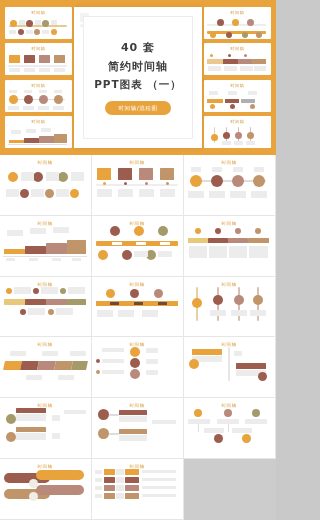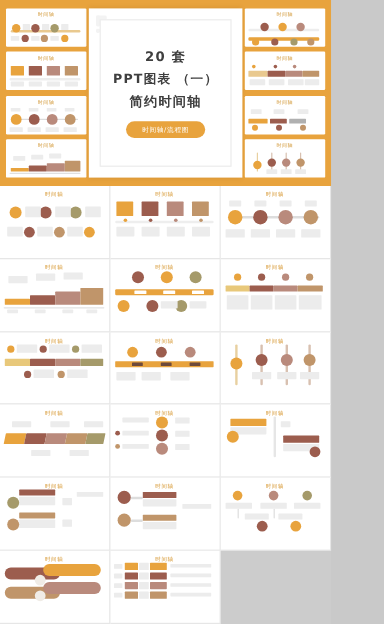--- a/index.html
+++ b/index.html
@@ -169,23 +169,23 @@
 
     </div>
 
     <div class="card">
       <svg class="corner-mark" viewBox="0 0 14 18">
         <rect x="1" y="1" width="9" height="3.4" rx="1.2" fill="#e8e8e8"></rect>
         <rect x="1" y="1" width="3.4" height="9" rx="1.2" fill="#e8e8e8"></rect>
         <rect x="1" y="12" width="3.4" height="3.4" rx="1.2" fill="#e8e8e8"></rect>
       </svg>
       <div class="card-inner">
-        <div class="t-line t1">20 套</div>
+        <div class="t-line t1">40 套</div>
+        <div class="t-line t2">简约时间轴</div>
         <div class="t-line t3">PPT图表 （一）</div>
-        <div class="t-line t2">简约时间轴</div>
         <div class="badge">时间轴/流程图</div>
       </div>
     </div>
 
     <div class="hero-col">
 
       <div class="mini">
         <div class="mini-title">时间轴</div>
         <div class="mini-body">
           <div class="axis" style="left:3px;top:8px;width:59px;background:#ededed;"></div>

